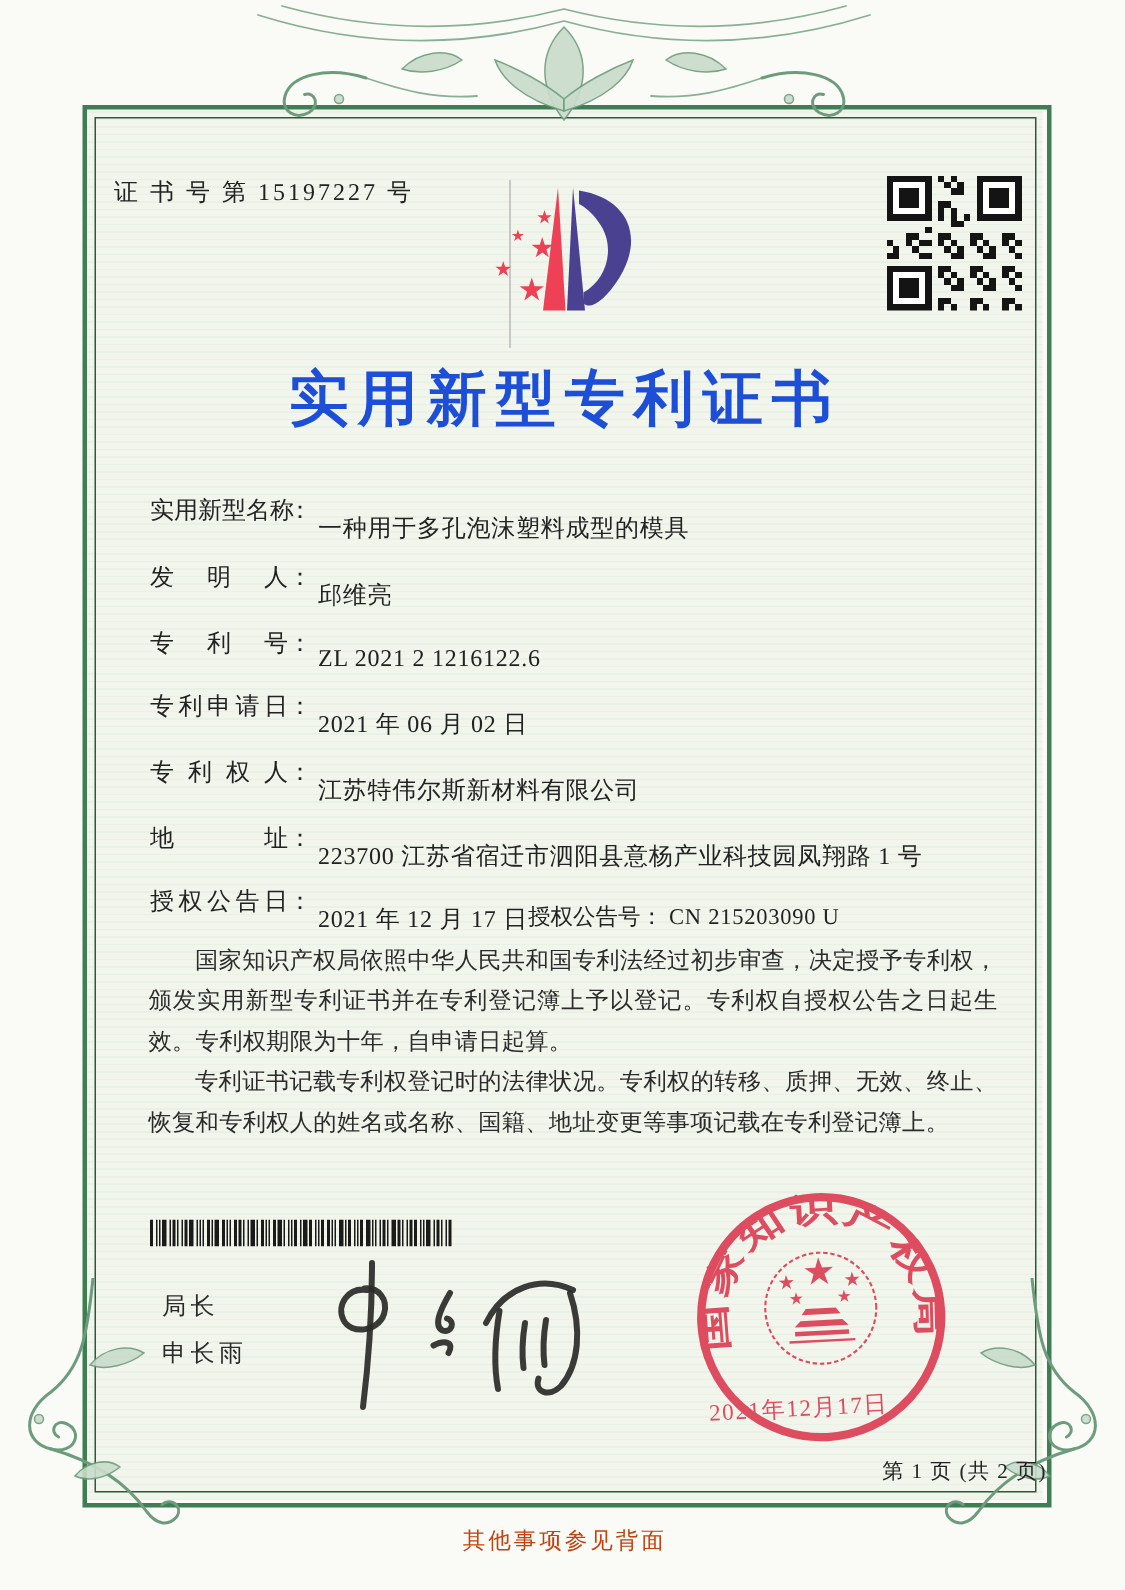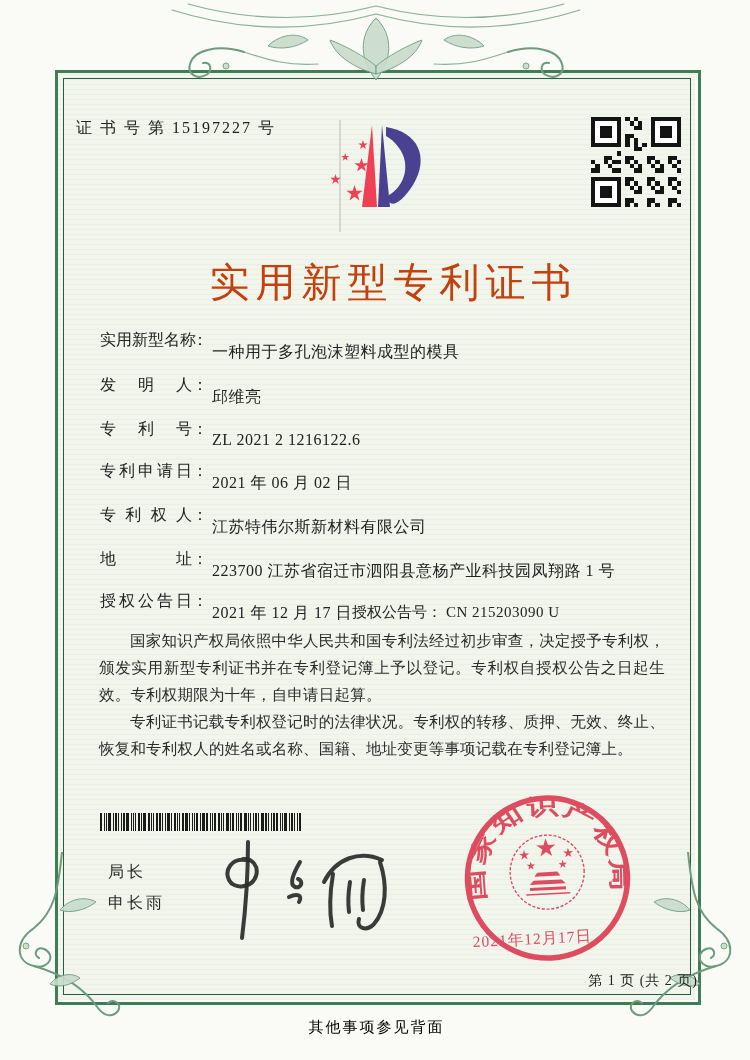--- a/index.html
+++ b/index.html
@@ -19,22 +19,22 @@
     background-image:repeating-linear-gradient(0deg, rgba(110,160,120,0.06) 0 1px, transparent 1px 5px);
   }
   .frame-outer{position:absolute;left:55px;top:70px;width:640px;height:929px;border:3px solid var(--frame-green);}
   .frame-inner{position:absolute;left:63px;top:78px;width:626px;height:915px;border:1px solid var(--frame-dark);}
   .orn-svg{position:absolute;pointer-events:none;}
   .orn-stroke{fill:none;stroke:var(--ornament-green);stroke-width:2;stroke-linecap:round;}
   .orn-stroke.thin{stroke-width:1.2;opacity:.8;}
   .orn-fill{fill:var(--ornament-fill);stroke:var(--ornament-green);stroke-width:1;opacity:.9;}
 
   .cert-no{position:absolute;left:76px;top:118px;font-size:16px;letter-spacing:2px;}
-  .title{position:absolute;left:55px;top:238px;width:643px;margin:17px;text-align:center;
-         font-size:40px;font-weight:400;letter-spacing:6px;color:#c2410c;}
+  .title{position:absolute;left:55px;top:238px;width:643px;margin:0;text-align:center;
+         font-size:40px;font-weight:700;letter-spacing:6px;color:#1d4ed8;}
 
   .logo-svg{position:absolute;left:306px;top:112px;}
   .qr-svg{position:absolute;left:590px;top:117px;}
 
   .f-row{position:absolute;left:100px;font-size:16px;display:flex;align-items:flex-start;white-space:nowrap;}
   .f-label{display:inline-block;width:92px;text-align:justify;text-align-last:justify;}
   .f-colon{margin-right:4px;}
   .f-value{letter-spacing:.5px;margin-top:12px;}
   .f-row2{position:absolute;left:352px;font-size:15px;display:flex;align-items:baseline;white-space:nowrap;}
 
@@ -53,21 +53,21 @@
   .seal-svg{position:absolute;left:450px;top:788px;transform:rotate(-3deg);opacity:.93;}
   .seal-red{fill:var(--seal-red);}
   .seal-ring{fill:none;stroke:var(--seal-red);stroke-width:5.5;}
   .seal-wreath{fill:none;stroke:var(--seal-red);stroke-width:1.4;stroke-dasharray:3 1.8;}
   .seal-arc-text{fill:var(--seal-red);font-size:22px;font-weight:700;letter-spacing:2px;
                  font-family:"Liberation Serif","DejaVu Serif",serif;}
   .seal-date{fill:var(--seal-red);font-size:15.5px;letter-spacing:1px;
              font-family:"Liberation Serif","DejaVu Serif",serif;}
 
   .footer-page{position:absolute;left:55px;top:972px;width:643px;text-align:right;font-size:14px;letter-spacing:1px;}
-  .back-note{position:absolute;left:55px;top:1018px;width:643px;text-align:center;font-size:15px;letter-spacing:2px;color:#000000;}
+  .back-note{position:absolute;left:55px;top:1018px;width:643px;text-align:center;font-size:15px;letter-spacing:2px;color:#c2410c;}
 </style>
 </head>
 <body>
 
 <div class="page">
 
   <div class="interior"></div>
   <div class="frame-outer"></div>
   <div class="frame-inner"></div>
 

